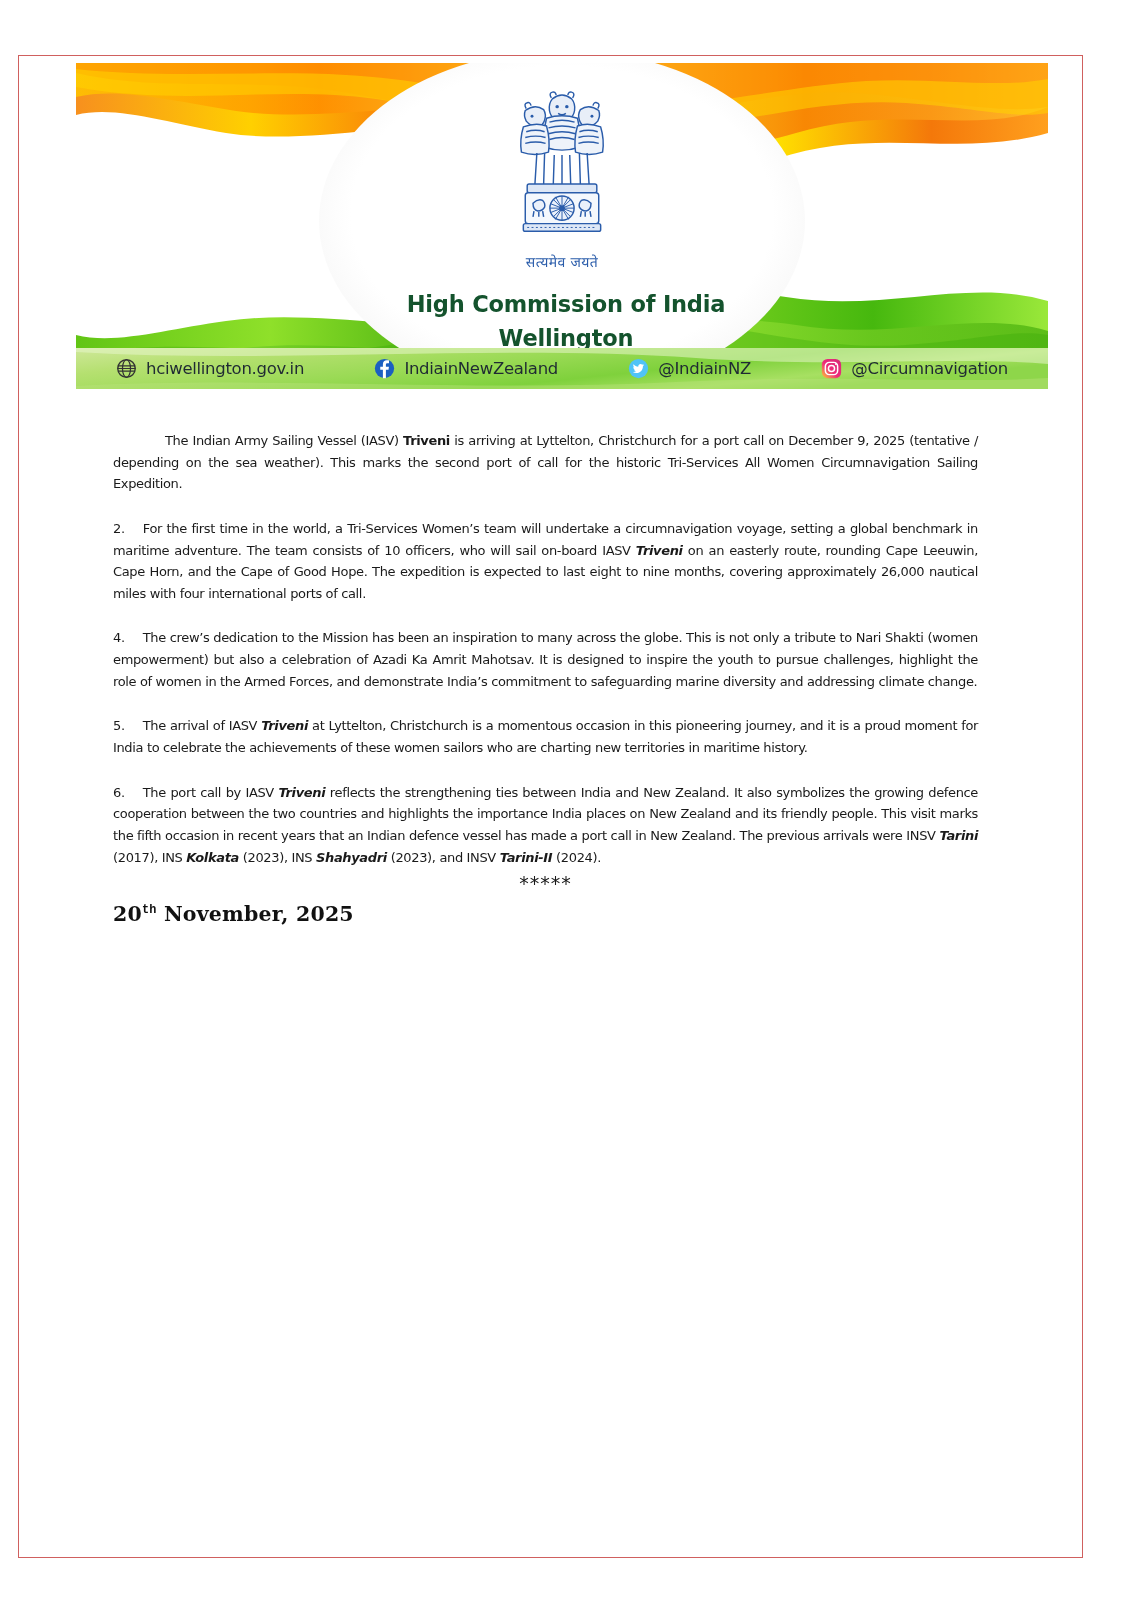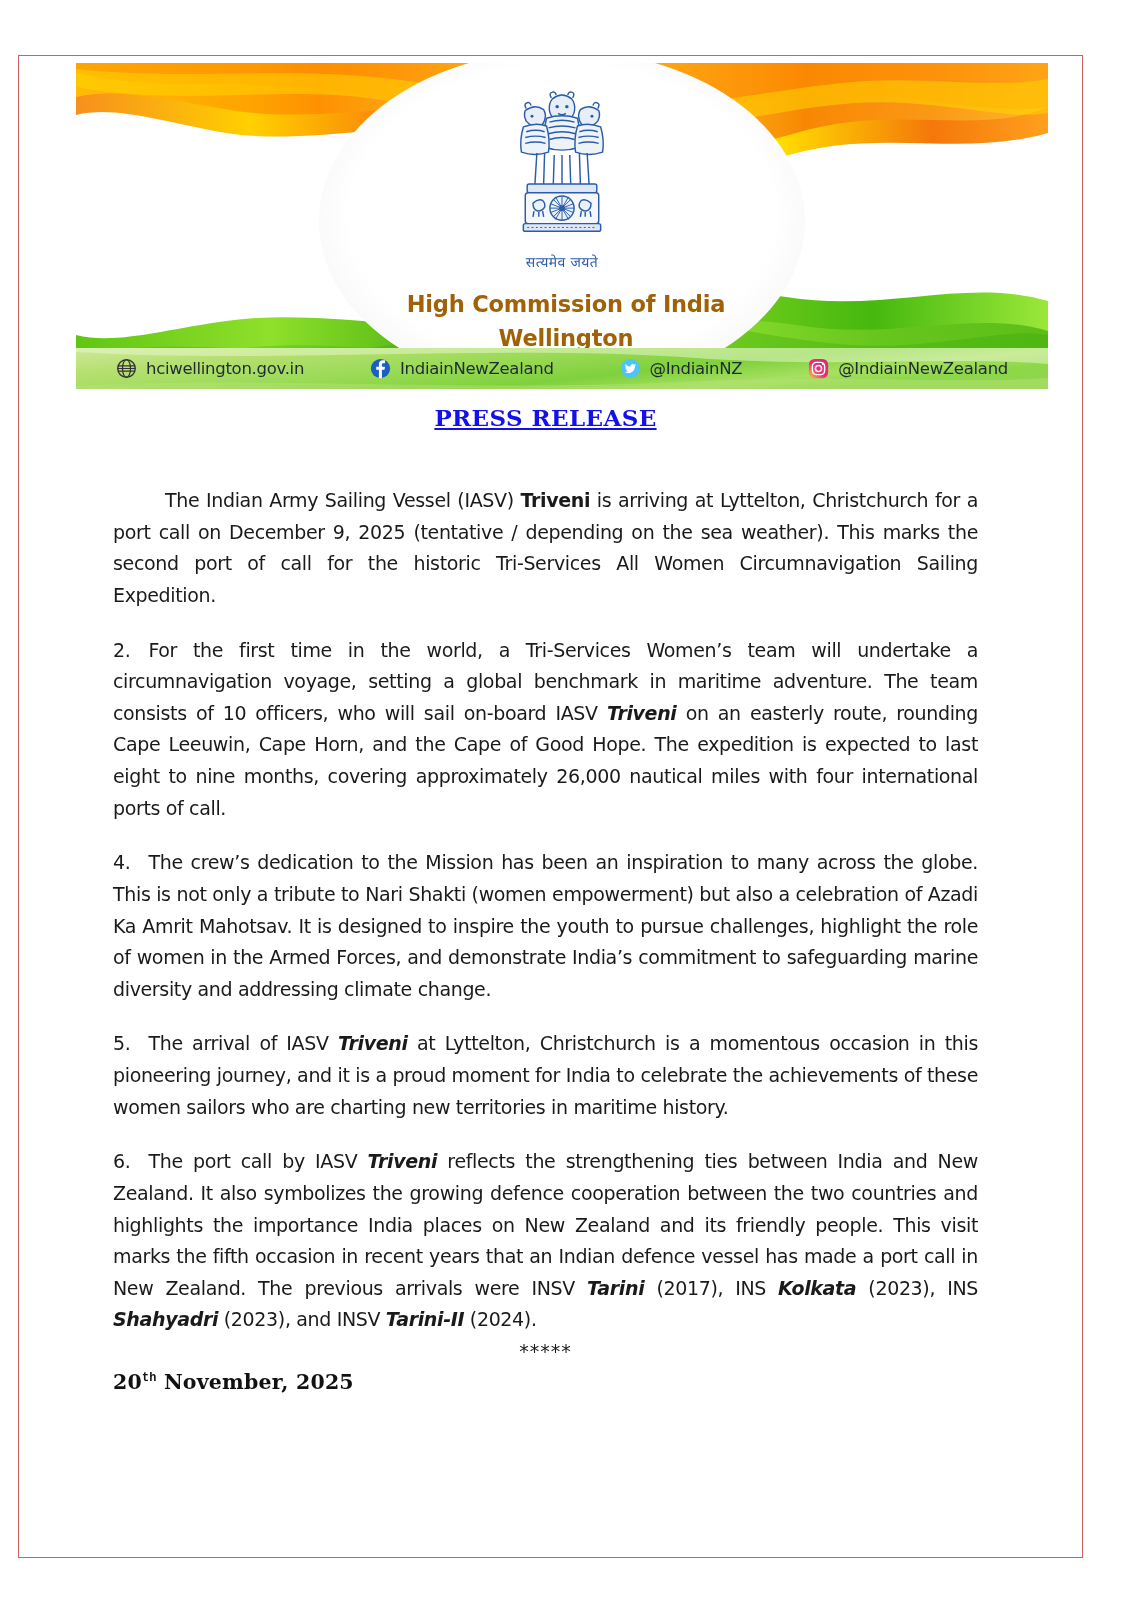--- a/index.html
+++ b/index.html
@@ -61,21 +61,21 @@
     font-size: 14px;
     color: #2a5caa;
     letter-spacing: 0.4px;
     margin-top: -4px;
   }
   .org-title {
     margin-top: 16px;
     font-family: "DejaVu Sans", sans-serif;
     font-weight: bold;
     font-size: 22.5px;
-    color: #a16207;
+    color: #14532d;
     letter-spacing: -0.2px;
     line-height: 1.52;
     text-align: center;
     margin-left: 8px;
   }
 
   
   .social-strip {
     position: absolute;
     left: 76px;
@@ -137,21 +137,21 @@
     font-size: 18.6px;
     color: #111111;
     line-height: 1.70;
     letter-spacing: -0.35px;
   }
   .subtitle span { text-decoration: underline; }
   .subtitle i { font-style: italic; }
 
   .para {
     font-family: "DejaVu Sans", sans-serif;
-    font-size: 19px;
+    font-size: 13px;
     color: #1a1a1a;
     line-height: 1.665;
     text-align: justify;
     letter-spacing: -0.35px;
     margin: 0;
     padding-top: 23px;
   }
   .para.first { padding-top: 26px; text-indent: 52px; }
   .para b { font-weight: bold; }
   .para .bi { font-weight: bold; font-style: italic; }
@@ -339,29 +339,28 @@
               <stop offset="0%" stop-color="#f9ce34"></stop>
               <stop offset="45%" stop-color="#ee2a7b"></stop>
               <stop offset="100%" stop-color="#d62976"></stop>
             </linearGradient>
           </defs>
           <rect x="1" y="1" width="22" height="22" rx="6.5" fill="url(#igG)"></rect>
           <rect x="5" y="5" width="14" height="14" rx="4.4" fill="none" stroke="#ffffff" stroke-width="1.7"></rect>
           <circle cx="12" cy="12" r="3.5" fill="none" stroke="#ffffff" stroke-width="1.7"></circle>
           <circle cx="17.1" cy="6.9" r="1.15" fill="#ffffff"></circle>
         </svg>
-        <span class="social-label">@IndiainNewZealand</span>
+        <span class="social-label">@Circumnavigation</span>
       </div>
 
     </div>
   </div>
 
   <div class="doc-body">
 
-    <div class="press-release">PRESS RELEASE</div>
 
     <div class="subtitle">
     </div>
 
     <div id="paragraphs">
         <p class="para first"><span>The Indian Army Sailing Vessel (IASV) </span><b>Triveni</b><span> is arriving at Lyttelton, Christchurch for a port call on December 9, 2025 (tentative / depending on the sea weather). This marks the second port of call for the historic Tri-Services All Women Circumnavigation Sailing Expedition.</span></p>
         <p class="para"><span class="num">2.</span><span>For the first time in the world, a Tri-Services Women’s team will undertake a circumnavigation voyage, setting a global benchmark in maritime adventure. The team consists of 10 officers, who will sail on-board IASV </span><span class="bi">Triveni</span><span> on an easterly route, rounding Cape Leeuwin, Cape Horn, and the Cape of Good Hope. The expedition is expected to last eight to nine months, covering approximately 26,000 nautical miles with four international ports of call.</span></p>
         <p class="para"><span class="num">4.</span><span>The crew’s dedication to the Mission has been an inspiration to many across the globe. This is not only a tribute to Nari Shakti (women empowerment) but also a celebration of Azadi Ka Amrit Mahotsav. It is designed to inspire the youth to pursue challenges, highlight the role of women in the Armed Forces, and demonstrate India’s commitment to safeguarding marine diversity and addressing climate change.</span></p>
         <p class="para"><span class="num">5.</span><span>The arrival of IASV </span><span class="bi">Triveni</span><span> at Lyttelton, Christchurch is a momentous occasion in this pioneering journey, and it is a proud moment for India to celebrate the achievements of these women sailors who are charting new territories in maritime history.</span></p>
         <p class="para"><span class="num">6.</span><span>The port call by IASV </span><span class="bi">Triveni</span><span> reflects the strengthening ties between India and New Zealand. It also symbolizes the growing defence cooperation between the two countries and highlights the importance India places on New Zealand and its friendly people. This visit marks the fifth occasion in recent years that an Indian defence vessel has made a port call in New Zealand. The previous arrivals were INSV </span><span class="bi">Tarini</span><span> (2017), INS </span><span class="bi">Kolkata</span><span> (2023), INS </span><span class="bi">Shahyadri</span><span> (2023), and INSV </span><span class="bi">Tarini-II</span><span> (2024).</span></p>

